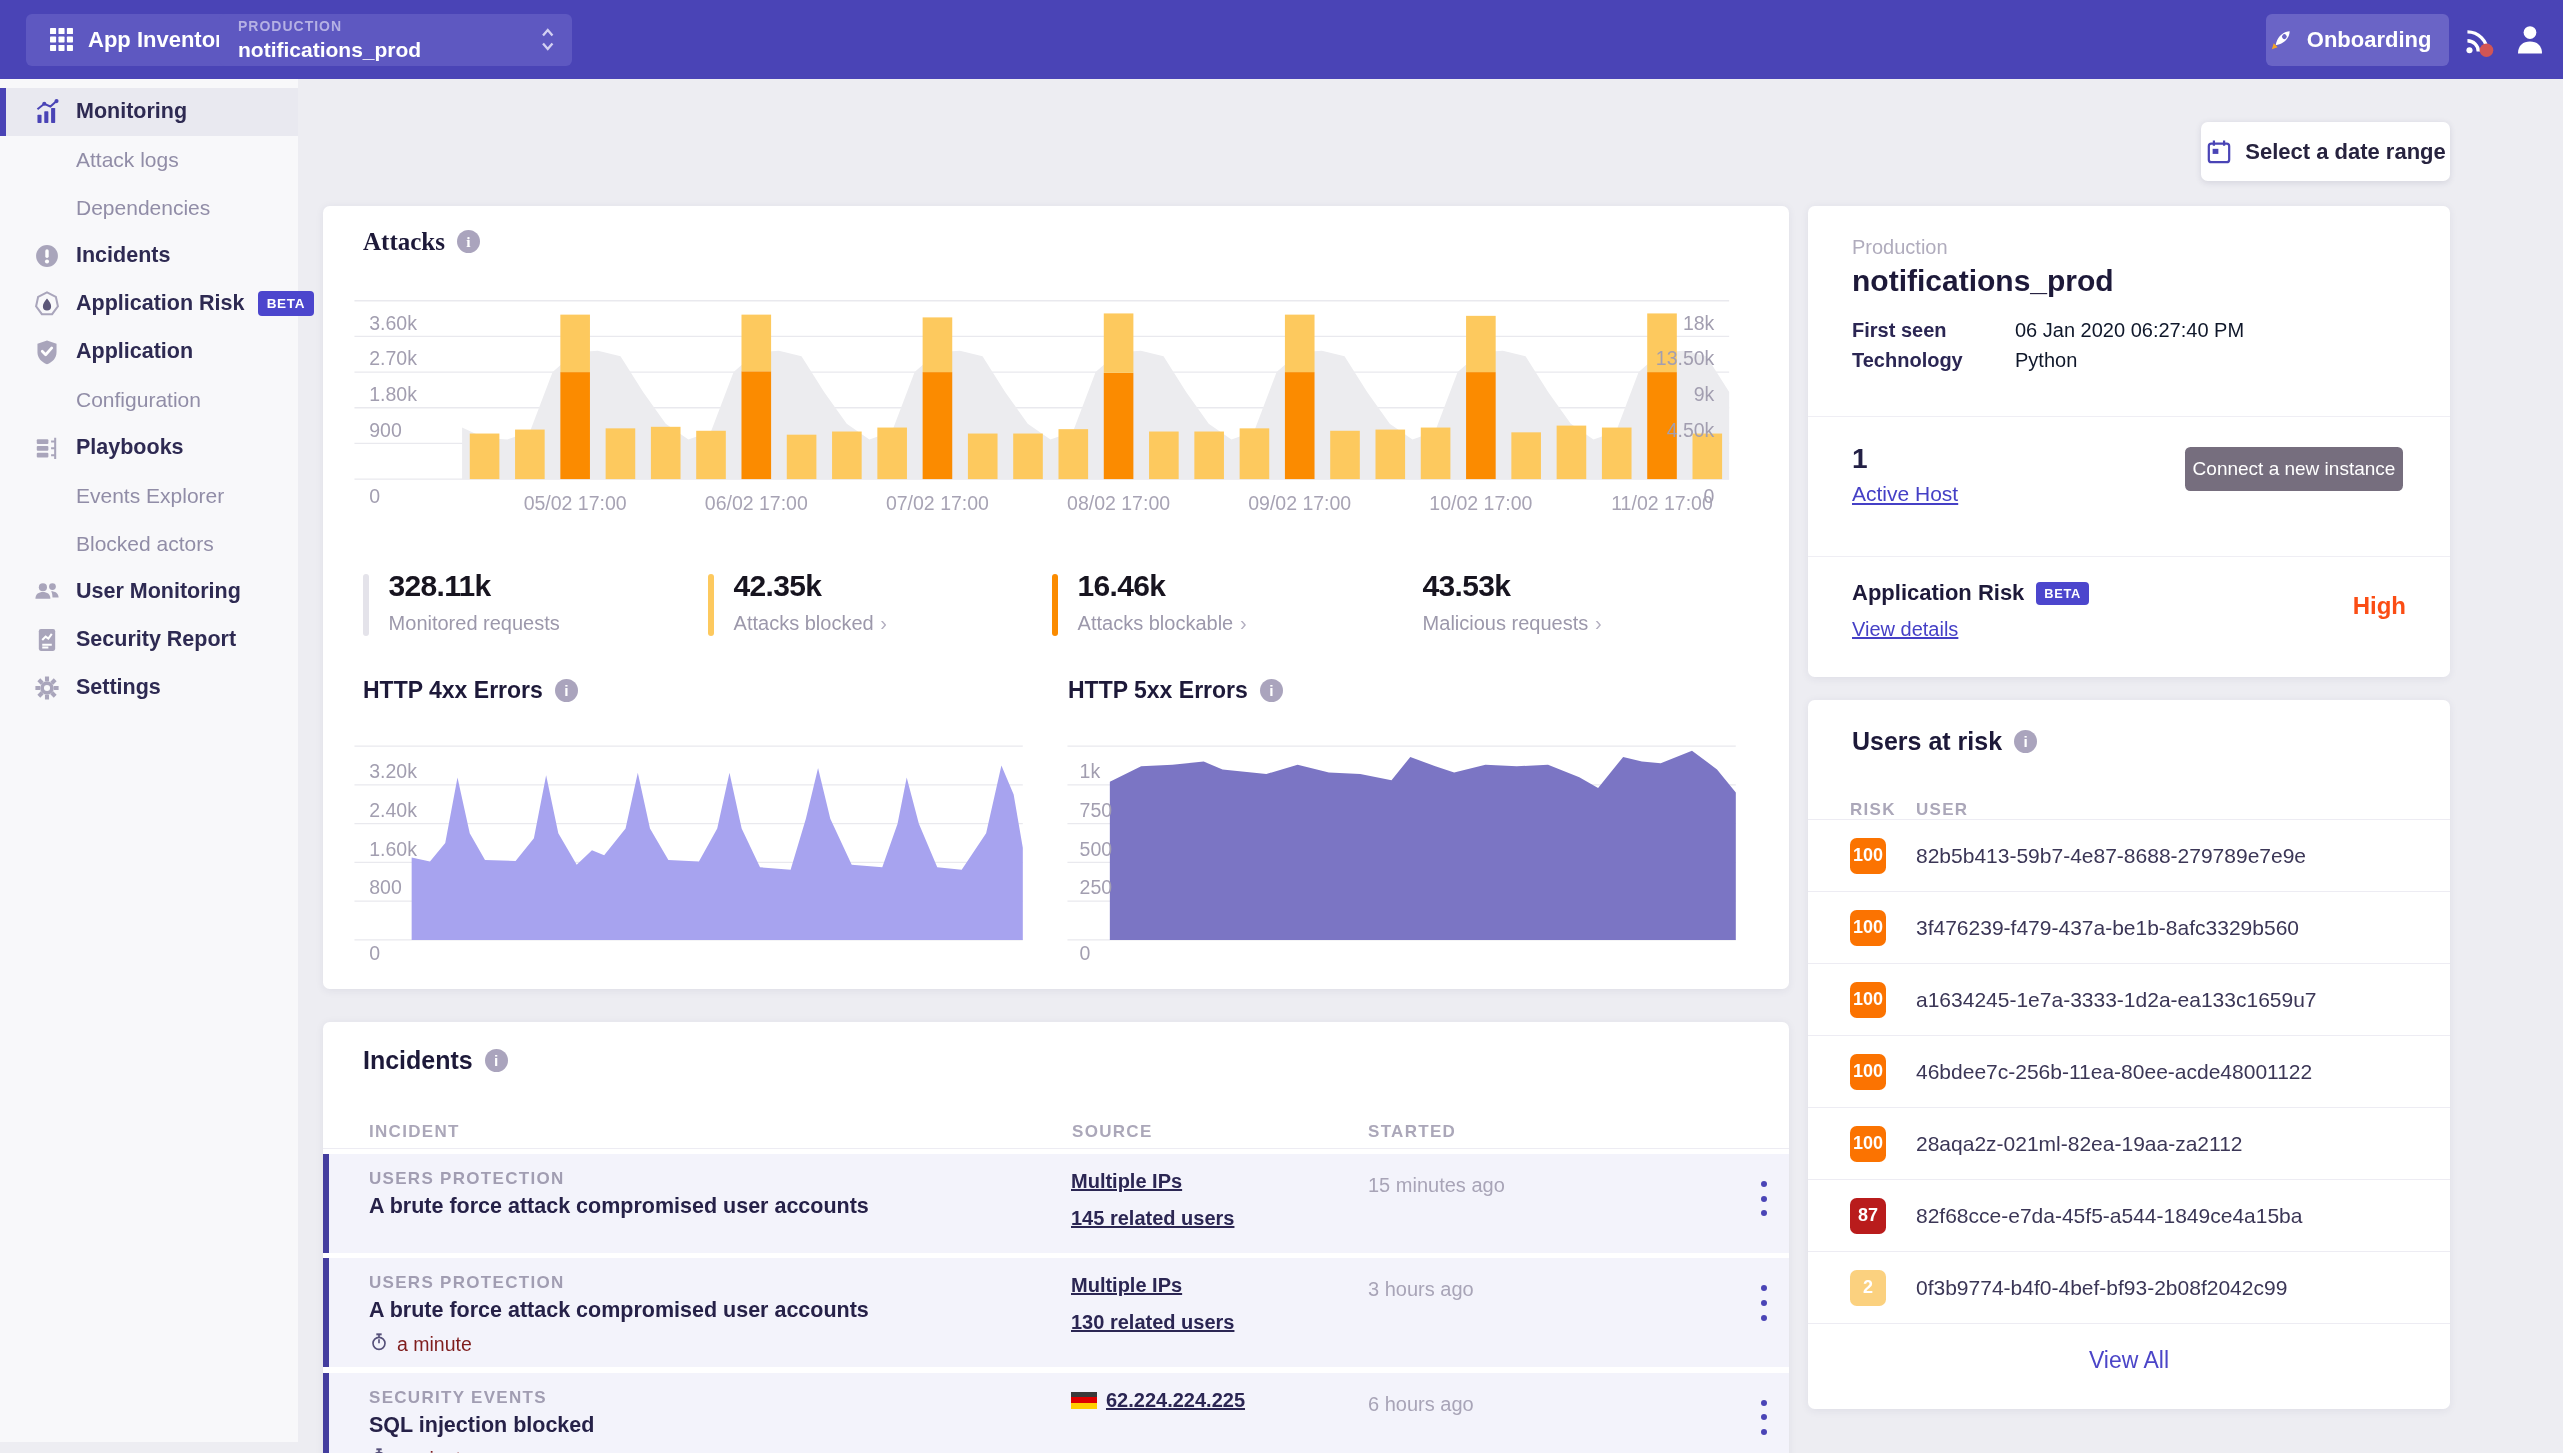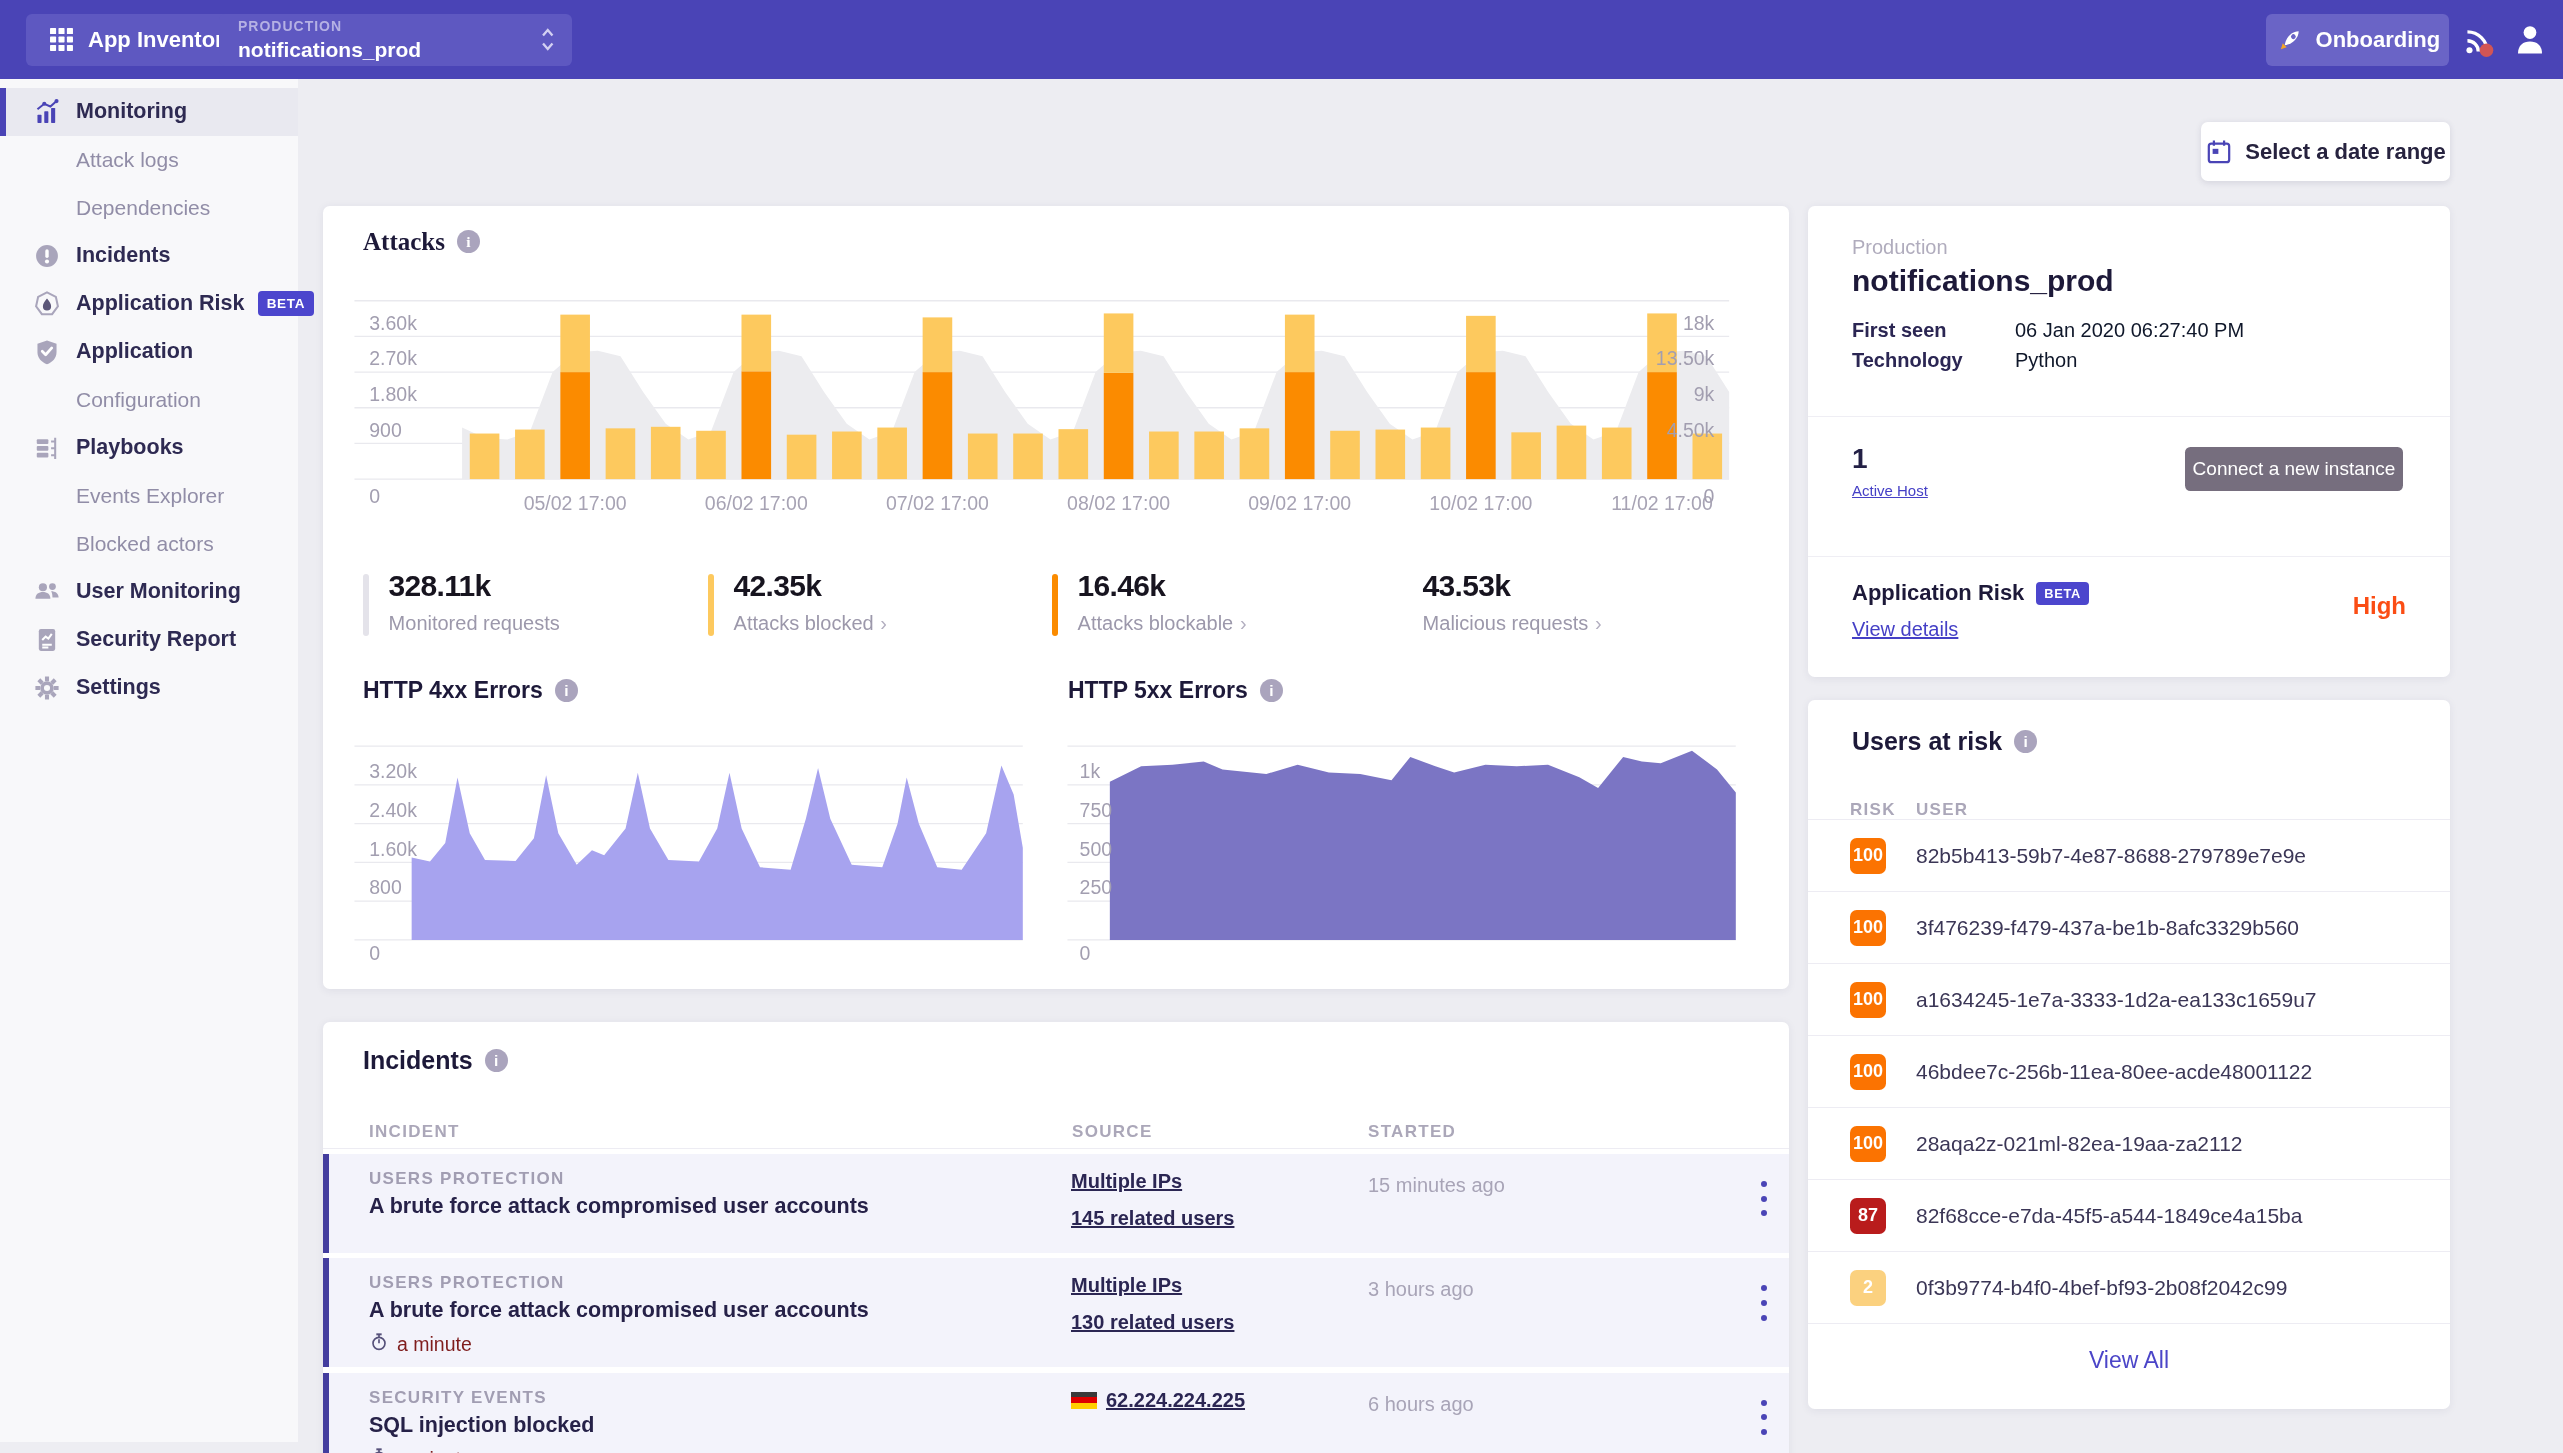--- a/index.html
+++ b/index.html
@@ -9,21 +9,21 @@
 
   
   .topbar { position:absolute; left:0; top:0; width:2563px; height:79px; background:#4a44b6; z-index:5; }
   .tb-btn { position:absolute; top:13.5px; height:52px; background:#5e58c1; border-radius:6px; display:flex; align-items:center; color:#fff; }
   .btn-appinv { left:26px; padding:0 21.5px; gap:13.5px; font-size:22px; font-weight:600; }
   .env-select { left:219px; width:353px; padding:0 19px; cursor:pointer; }
   .env-text { display:flex; flex-direction:column; justify-content:center; gap:4px; }
   .env-label { font-size:14px; font-weight:700; letter-spacing:1px; color:#b5b1e4; }
   .env-value { font-size:21px; font-weight:600; color:#fff; }
   .env-chevrons { position:absolute; right:16px; top:12.8px; width:17.5px; height:27px; }
-  .btn-onboarding { left:2266px; width:183px; background:#6a64c6; justify-content:center; gap:10.8px; font-size:22px; font-weight:600; cursor:pointer; border:none; }
+  .btn-onboarding { left:2266px; width:183px; background:#6a64c6; gap:10.8px; font-size:22px; font-weight:600; cursor:pointer; border:none; }
   .icon-rss { position:absolute; left:2462px; top:23px; width:34px; height:34px; cursor:pointer; }
   .icon-person { position:absolute; left:2512px; top:21.5px; width:36px; height:36px; cursor:pointer; }
 
   
   .sidebar { position:absolute; left:0; top:68px; width:298px; height:1374px; background:#f8f8fa; }
   .side-items { position:absolute; top:19.5px; left:0; width:100%; }
   .side-item { position:relative; height:48px; display:flex; align-items:center; cursor:pointer; }
   .side-icon { position:absolute; left:32px; top:9.4px; width:30px; height:30px; }
   .side-label { margin-left:76px; font-size:21.5px; font-weight:600; color:#2e2a52; white-space:nowrap; }
   .side-item.sub .side-label { font-weight:400; font-size:21px; color:#918da7; }
@@ -77,21 +77,21 @@
   
   #app-card { left:1808px; top:206px; width:642px; height:471px; }
   .abs { position:absolute; }
   .app-env { left:44px; top:30px; font-size:20px; color:#b0acbd; }
   .app-name { left:44px; top:58px; font-size:30px; font-weight:700; color:#1d1939; }
   .meta-label { left:44px; font-size:20px; font-weight:700; color:#2b2653; }
   .meta-value { left:170px; font-size:20px; color:#0f172a;margin-left:37px; }
   .divider { left:0; width:100%; height:1.3px; background:#efeef4; }
   .host-count { left:44px; top:237px; font-size:28px; font-weight:600; color:#232045; }
   .link { color:#4540c6; text-decoration:underline; cursor:pointer; }
-  .active-host { left:44px; top:276px; font-size:15px; }
+  .active-host { left:44px; top:276px; font-size:21px; }
   .connect-btn { left:377px; top:241px; width:218px; height:44px; background:#766e7e; border:none; border-radius:5.4px; color:#fff; font-size:19px; display:flex; align-items:center; justify-content:center; cursor:pointer; font-family:inherit; }
   .app-risk-row { left:44px; top:374px; display:flex; align-items:center; gap:12px; }
   .app-risk-label { font-size:22px; font-weight:700; color:#1d1939; }
   .beta-badge.small { margin-left:0; font-size:12.8px; padding:4px 8px; }
   .view-details { left:44px; top:412px; font-size:20px; }
   .risk-high { right:44px; top:386px; font-size:24px; font-weight:600; }
 
   
   #users-card { left:1808px; top:700px; width:642px; height:709px; }
   #users-title { left:44px; top:27px; }

